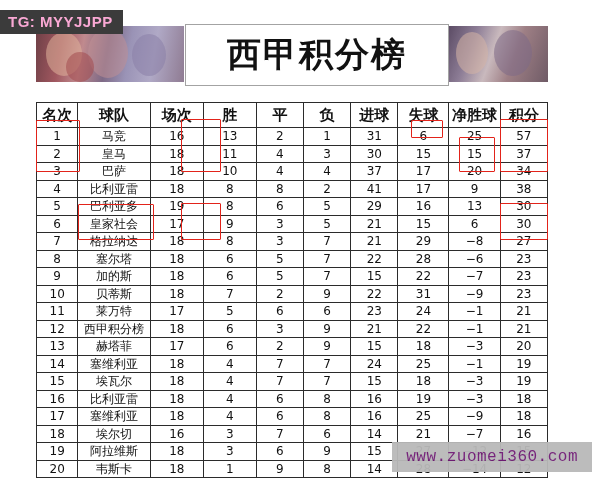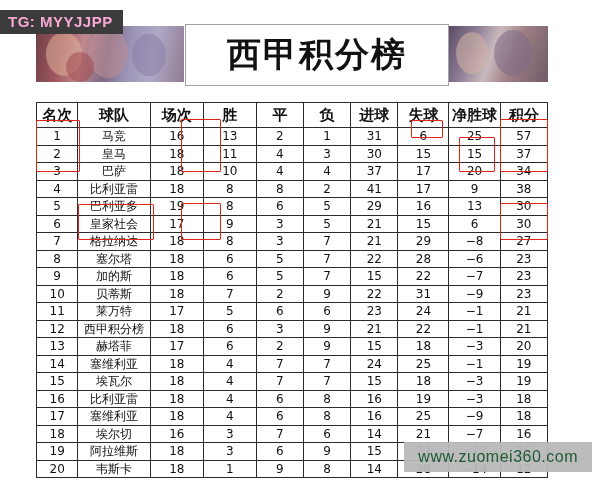--- a/index.html
+++ b/index.html
@@ -103,23 +103,23 @@
     border:1.6px solid #e2231a;
     z-index:20;
     pointer-events:none;
     border-radius:1px;
   }
   
   .wm{
     position:absolute;
     right:8px;bottom:8px;
     background:#b9b9b9;
-    color:#14532d;
+    color:#701a75;
     font-size:16px;
-    font-family:Liberation Sans, sans-serif;
+    font-family:Liberation Mono, monospace;
     padding:6px 14px;
     letter-spacing:.5px;
     z-index:25;
     opacity:.95;
   }
 </style>
 </head>
 <body>
 
 <div class="page">

